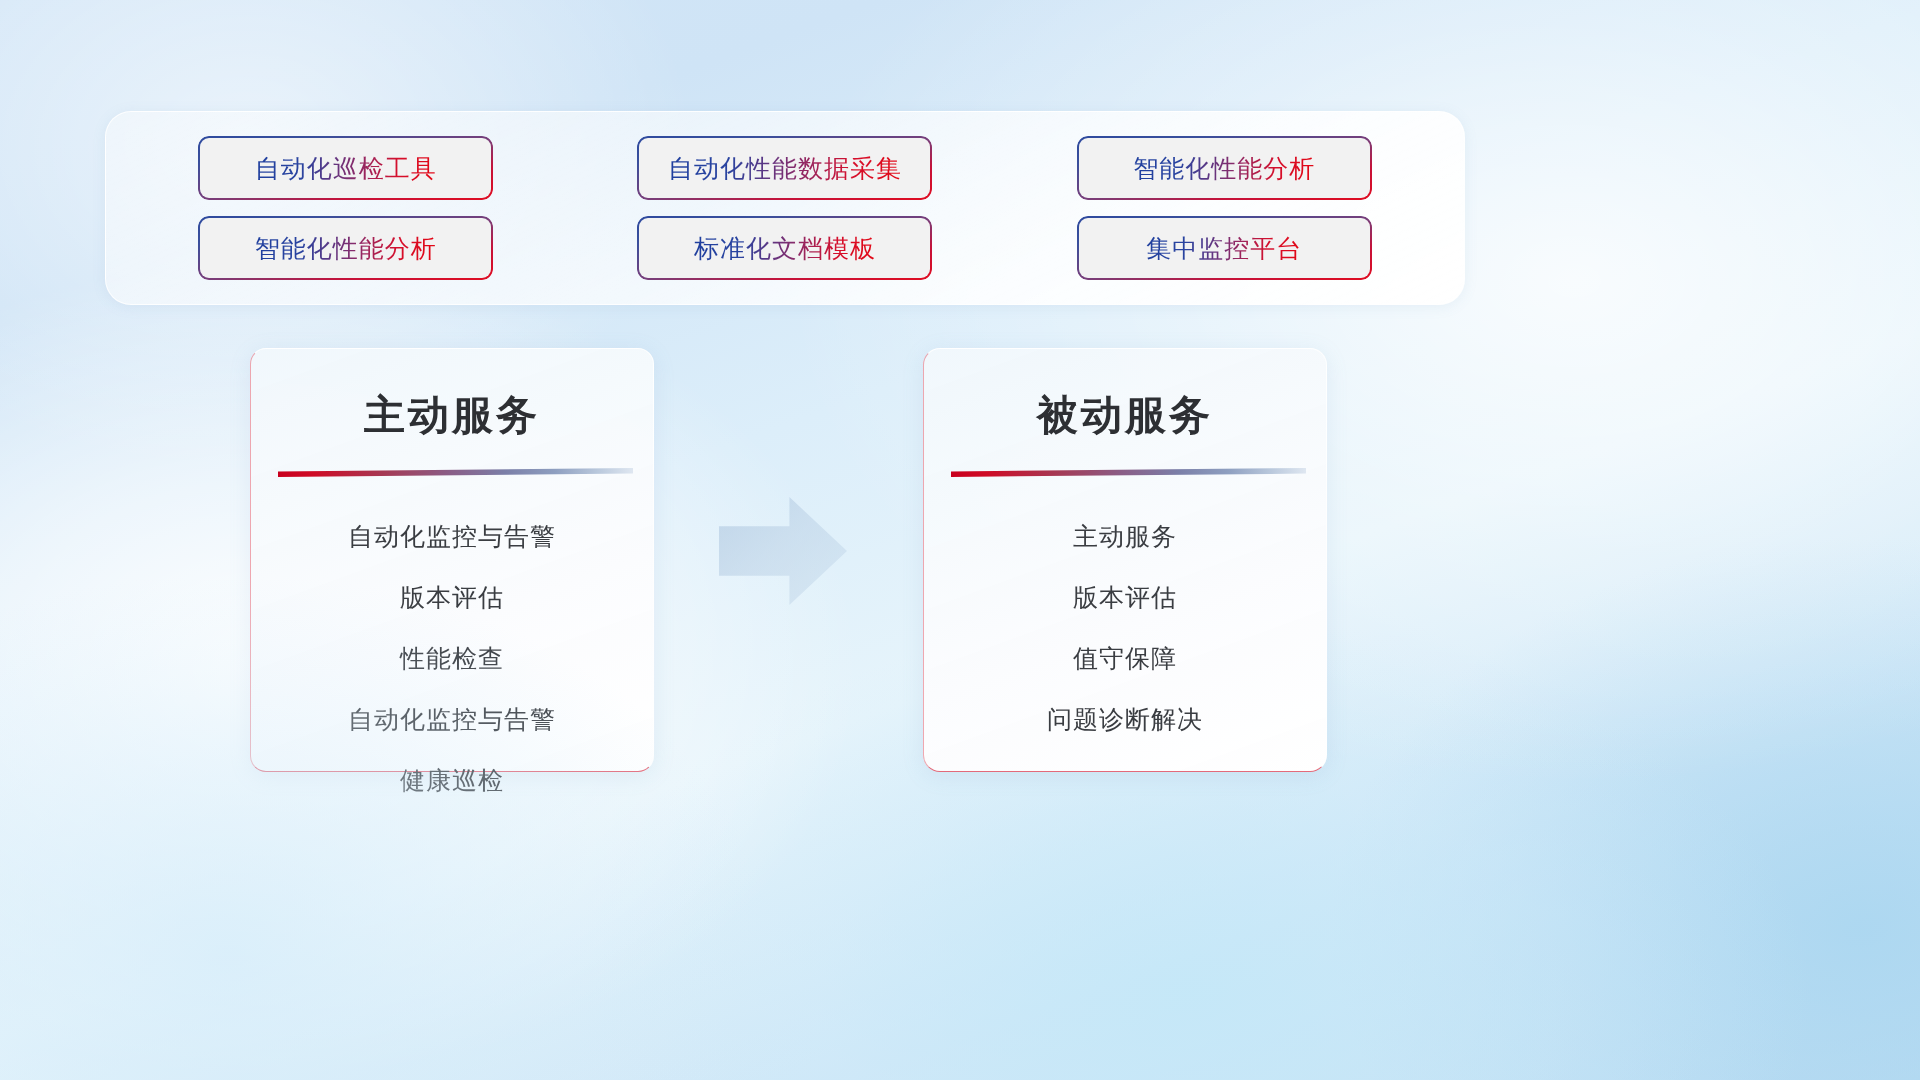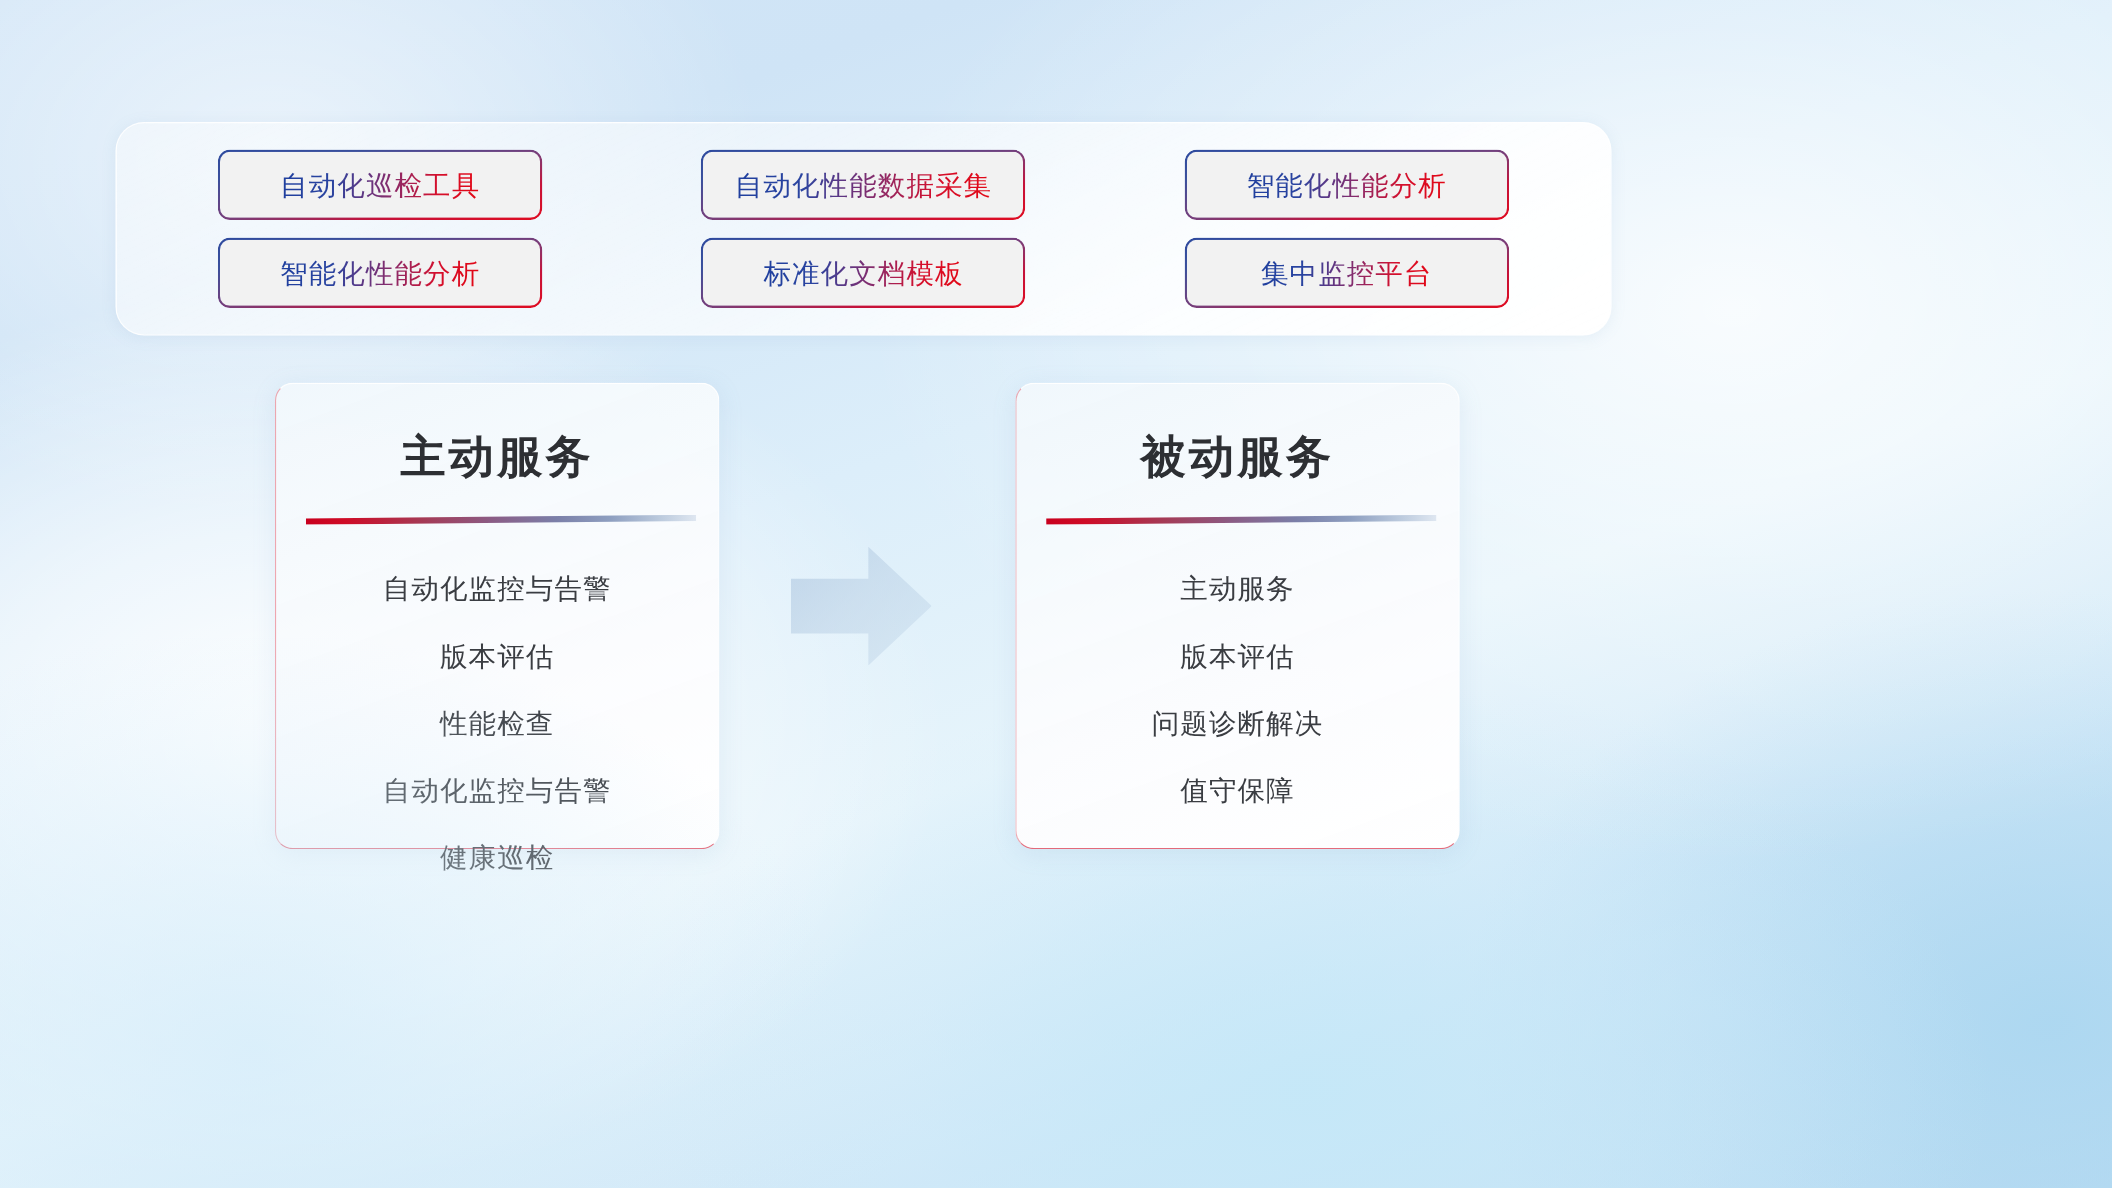--- a/index.html
+++ b/index.html
@@ -223,18 +223,18 @@
   <div class="arrow"></div>
 
   <div class="card right">
     <div class="card-title">被动服务</div>
     <div class="divider-wrap">
       <div class="divider"></div>
     </div>
     <div class="card-list">
       <div class="card-item">主动服务</div>
       <div class="card-item">版本评估</div>
+      <div class="card-item">值守保障</div>
       <div class="card-item">问题诊断解决</div>
-      <div class="card-item">值守保障</div>
     </div>
   </div>
 
 </div>
 
 </body></html>

